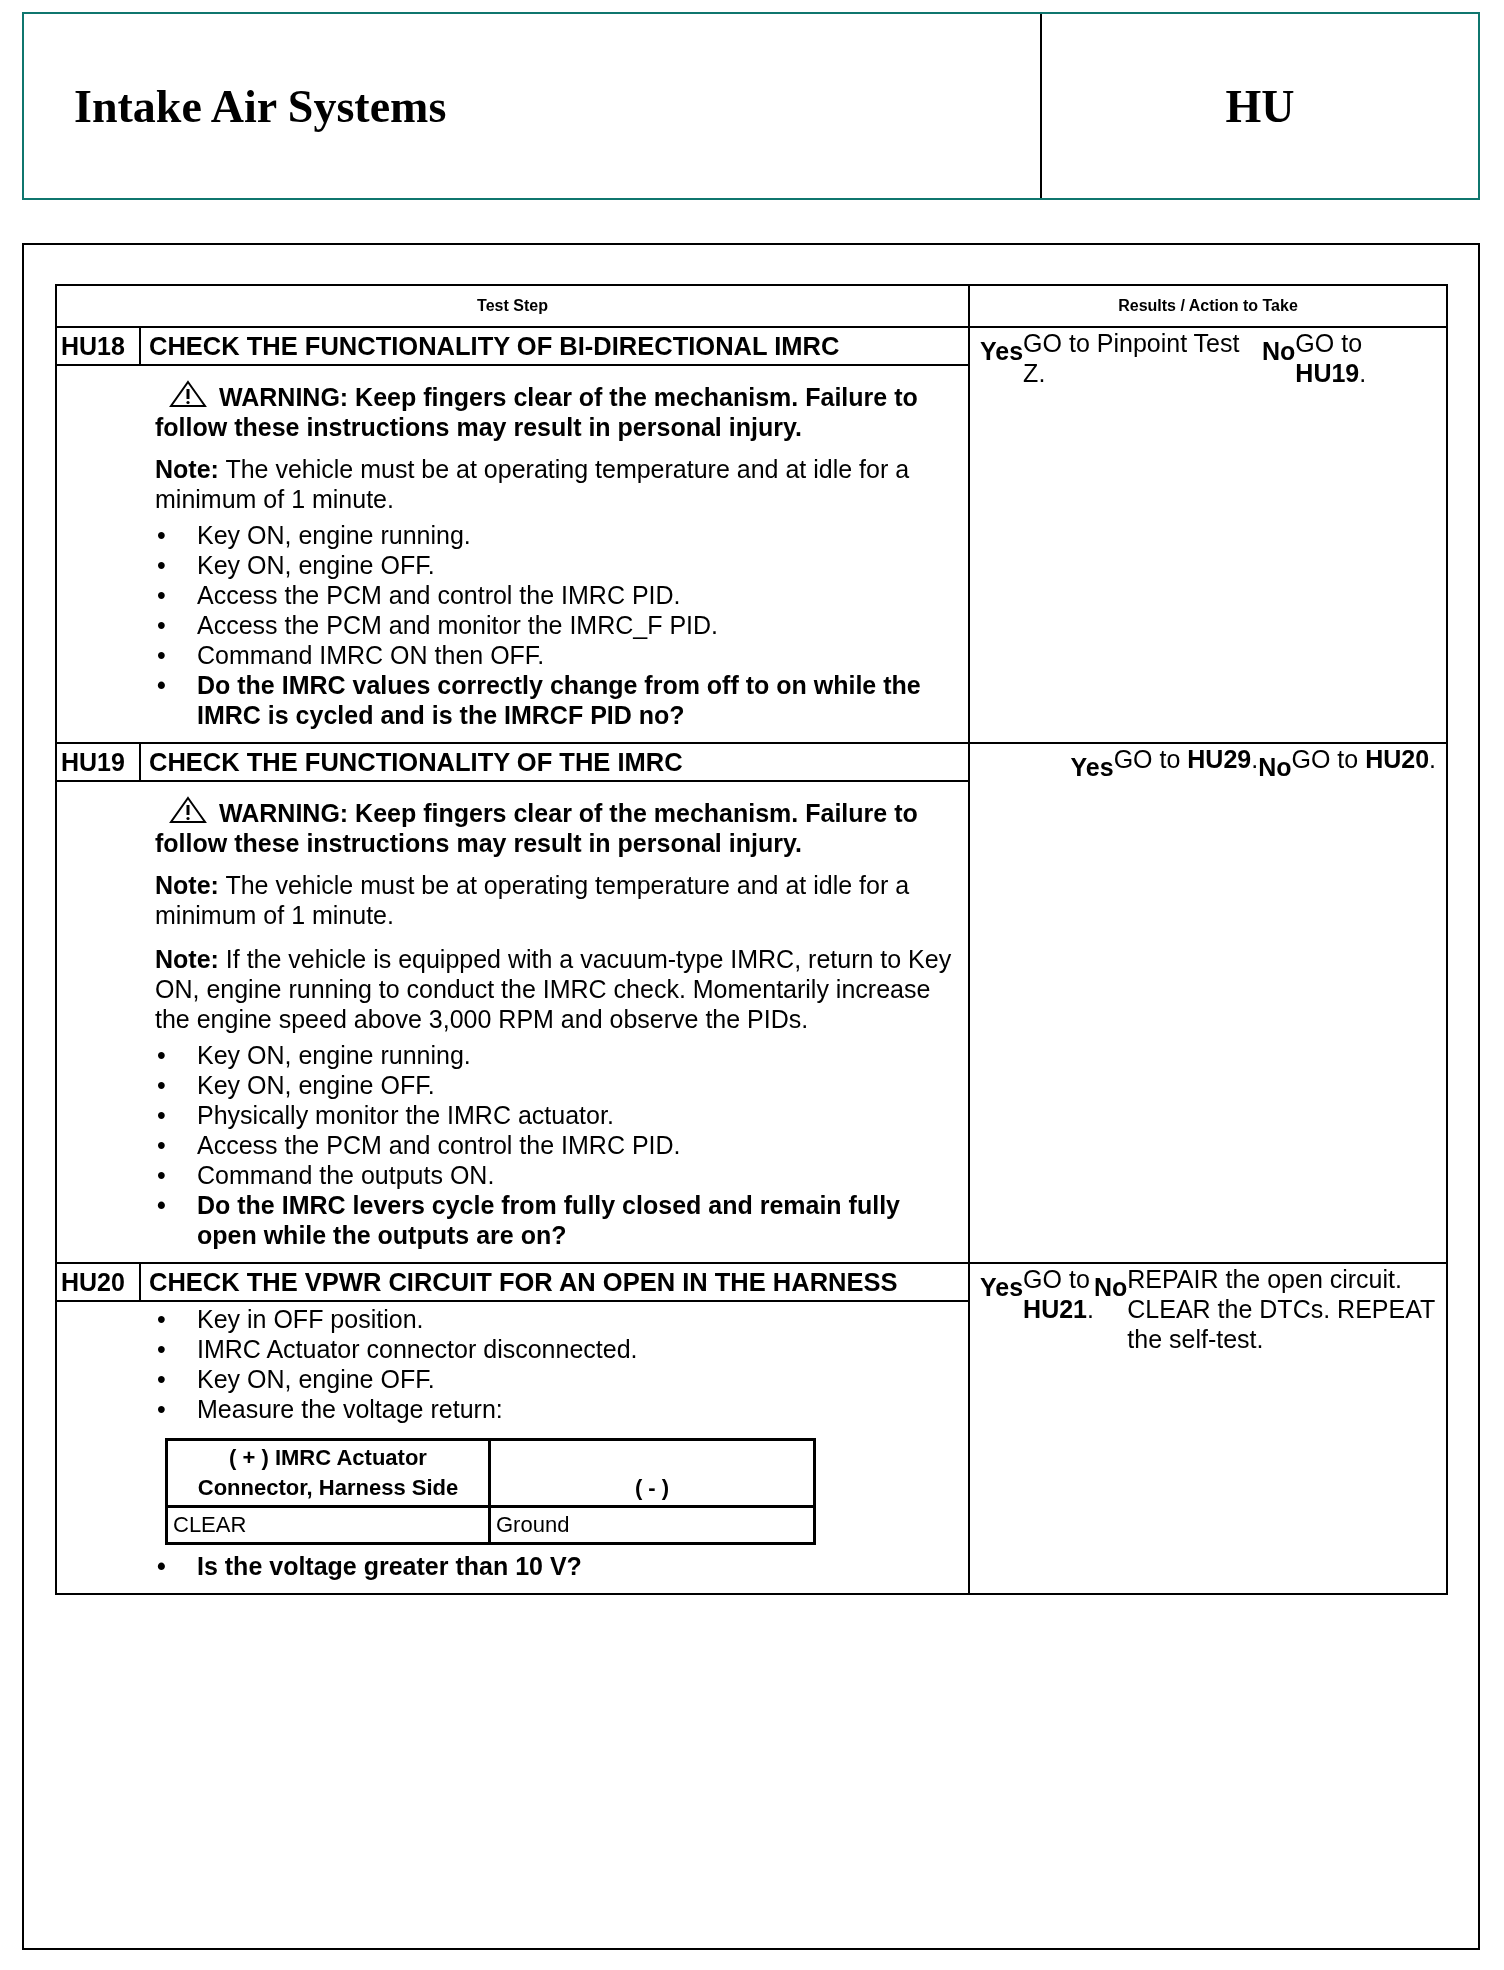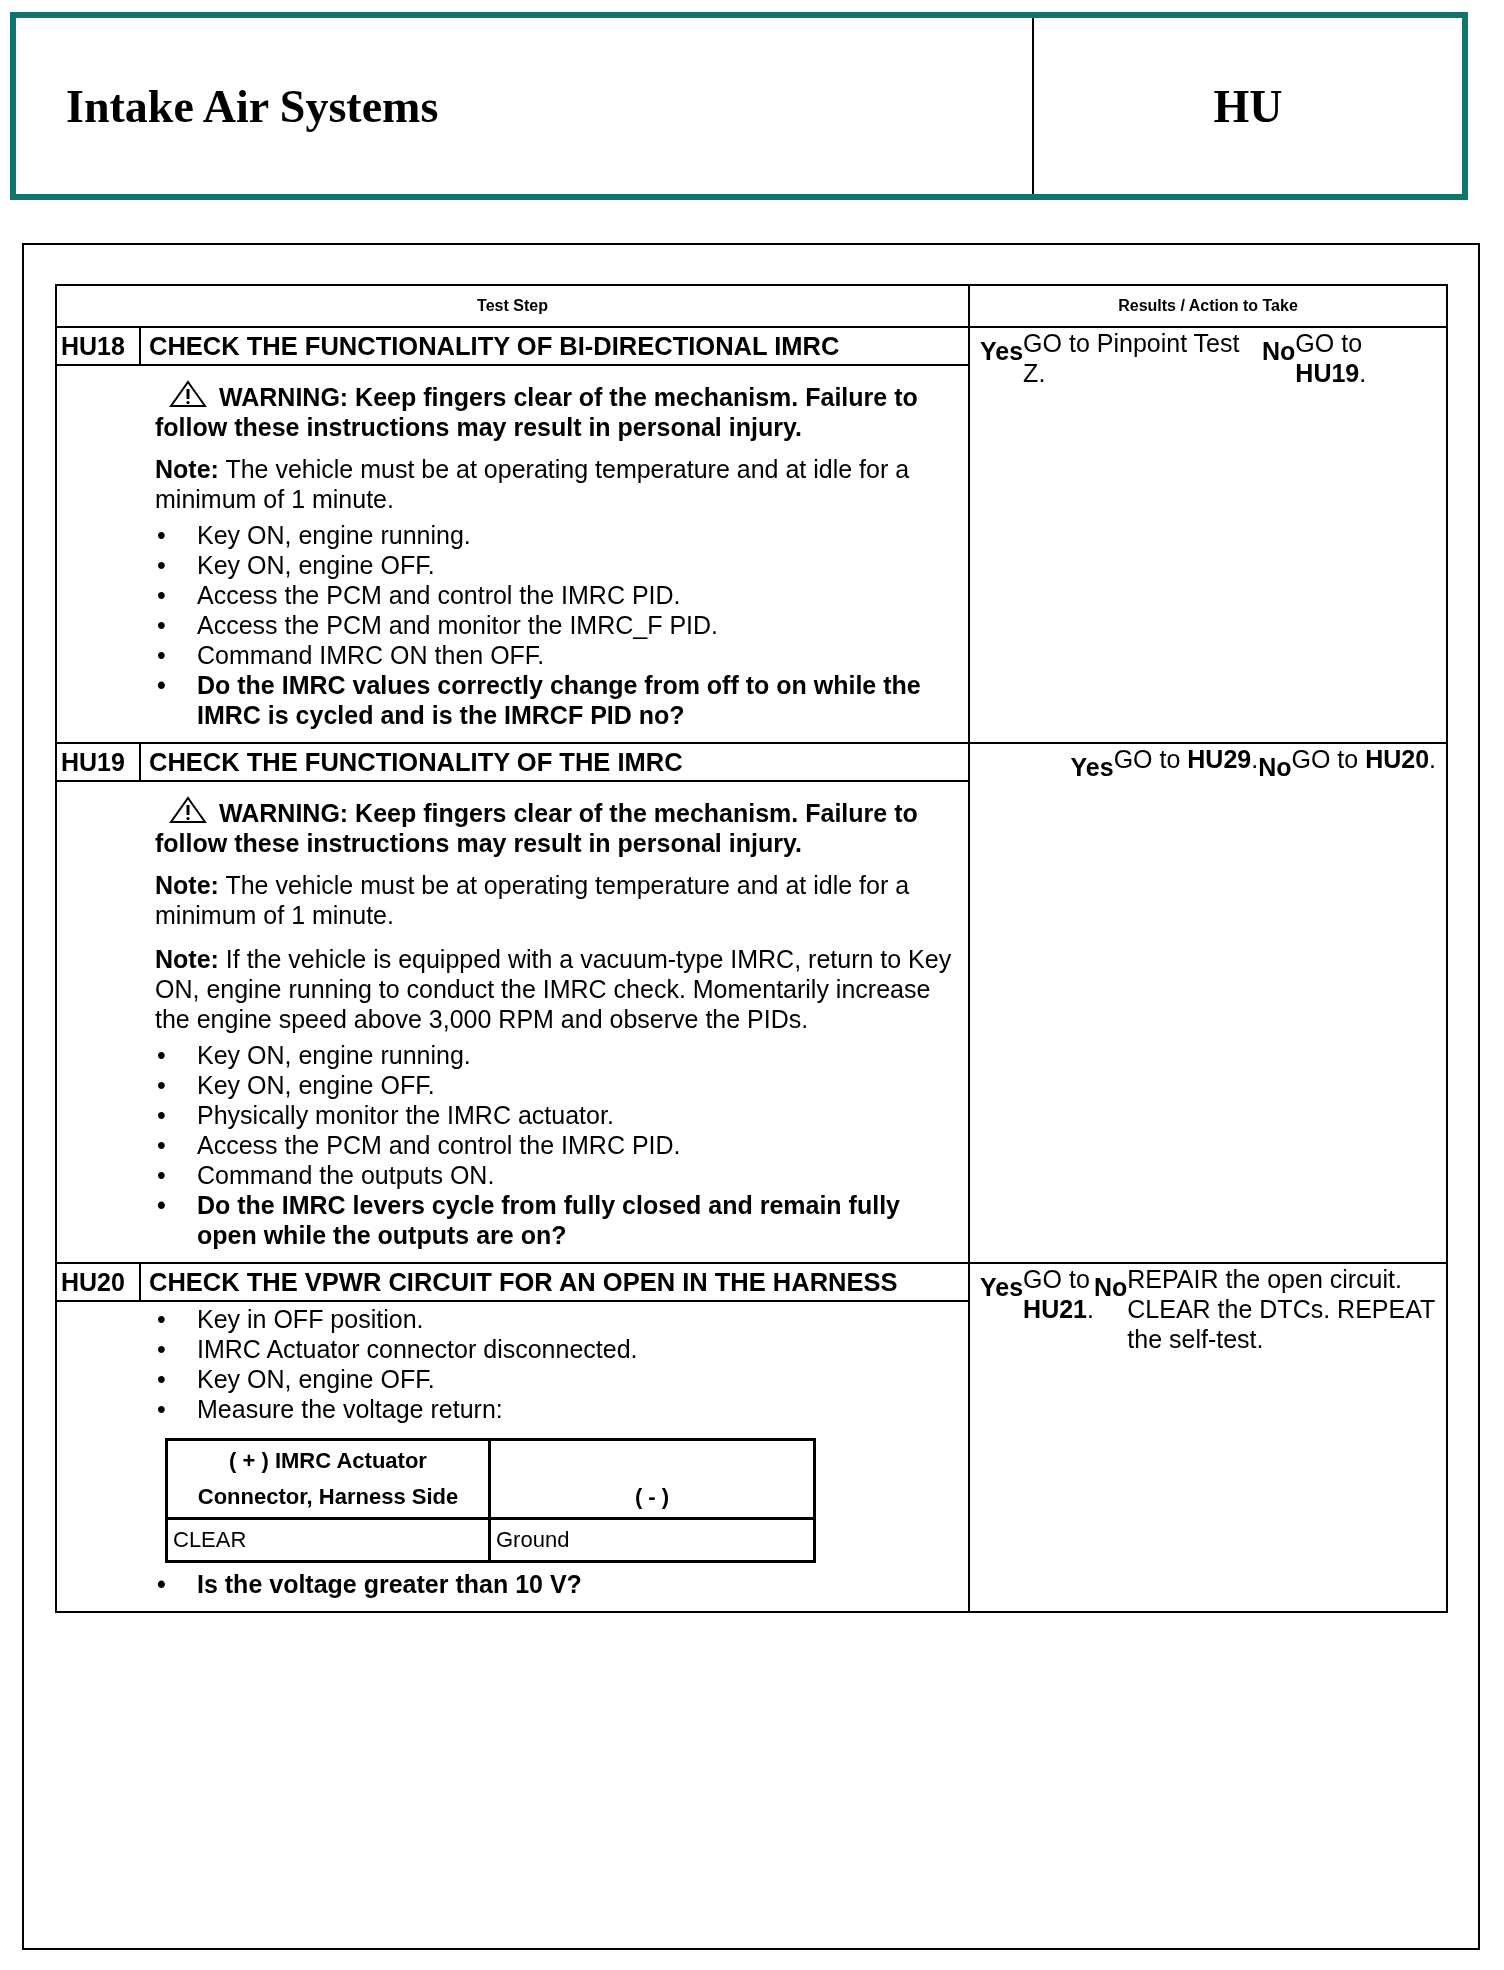--- a/index.html
+++ b/index.html
@@ -1,22 +1,22 @@
 <!DOCTYPE html>
 <html><head>
 <meta charset="utf-8">
 <style>
   html, body { margin: 0; padding: 0; background: #ffffff; }
   body {
     width: 1504px; height: 1970px; position: relative; overflow: hidden;
     font-family: "Liberation Sans", sans-serif; color: #000;
   }
   .header-box {
-    position: absolute; left: 10px; top: 12px; width: 1458px; height: 188px;
-    border: 6px solid #0f766e; box-sizing: border-box; display: flex;
+    position: absolute; left: 22px; top: 12px; width: 1458px; height: 188px;
+    border: 2px solid #0f766e; box-sizing: border-box; display: flex;
   }
   .header-title {
     flex: 0 0 1018px; border-right: 2px solid #000; box-sizing: border-box;
     display: flex; align-items: center; padding-left: 50px;
     font-family: "Liberation Serif", serif; font-weight: bold; font-size: 46px;
   }
   .header-code {
     flex: 1; display: flex; align-items: center; justify-content: center;
     font-family: Liberation Serif, serif; font-weight: bold; font-size: 46px; text-align: center;
   }
@@ -46,21 +46,21 @@
   .note b { font-weight: bold; }
   ul.bullets { list-style: none; margin: 0; padding: 0; }
   ul.bullets li { position: relative; padding-left: 42px; }
   ul.bullets li::before { content: "\2022"; position: absolute; left: 2px; top: 0; }
   ul.bullets li.q { font-weight: bold; }
   .results { display: flex; flex-direction: row; justify-content: flex-end; height: 100%; padding: 0 10px 4px 10px; box-sizing: border-box; }
   td.res-cell { height: 1px; }
   .res-label { font-weight: bold; margin-top: 8px; }
   .res-text b { font-weight: bold; }
   table.meas {
-    border-collapse: collapse; margin: 14px 0 6px 10px; width: 651px; font-size: 22px; line-height: 36px;
+    border-collapse: collapse; margin: 14px 0 6px 10px; width: 651px; font-size: 22px; line-height: 30px;
   }
   table.meas td { border: 3px solid #000; padding: 2px 5px; vertical-align: bottom; }
   table.meas td.h { font-weight: bold; text-align: center; }
   table.meas td.c1 { width: 310px; }
 </style>
 </head>
 <body>
 
 <div class="header-box">
   <div class="header-title">Intake Air Systems</div>

